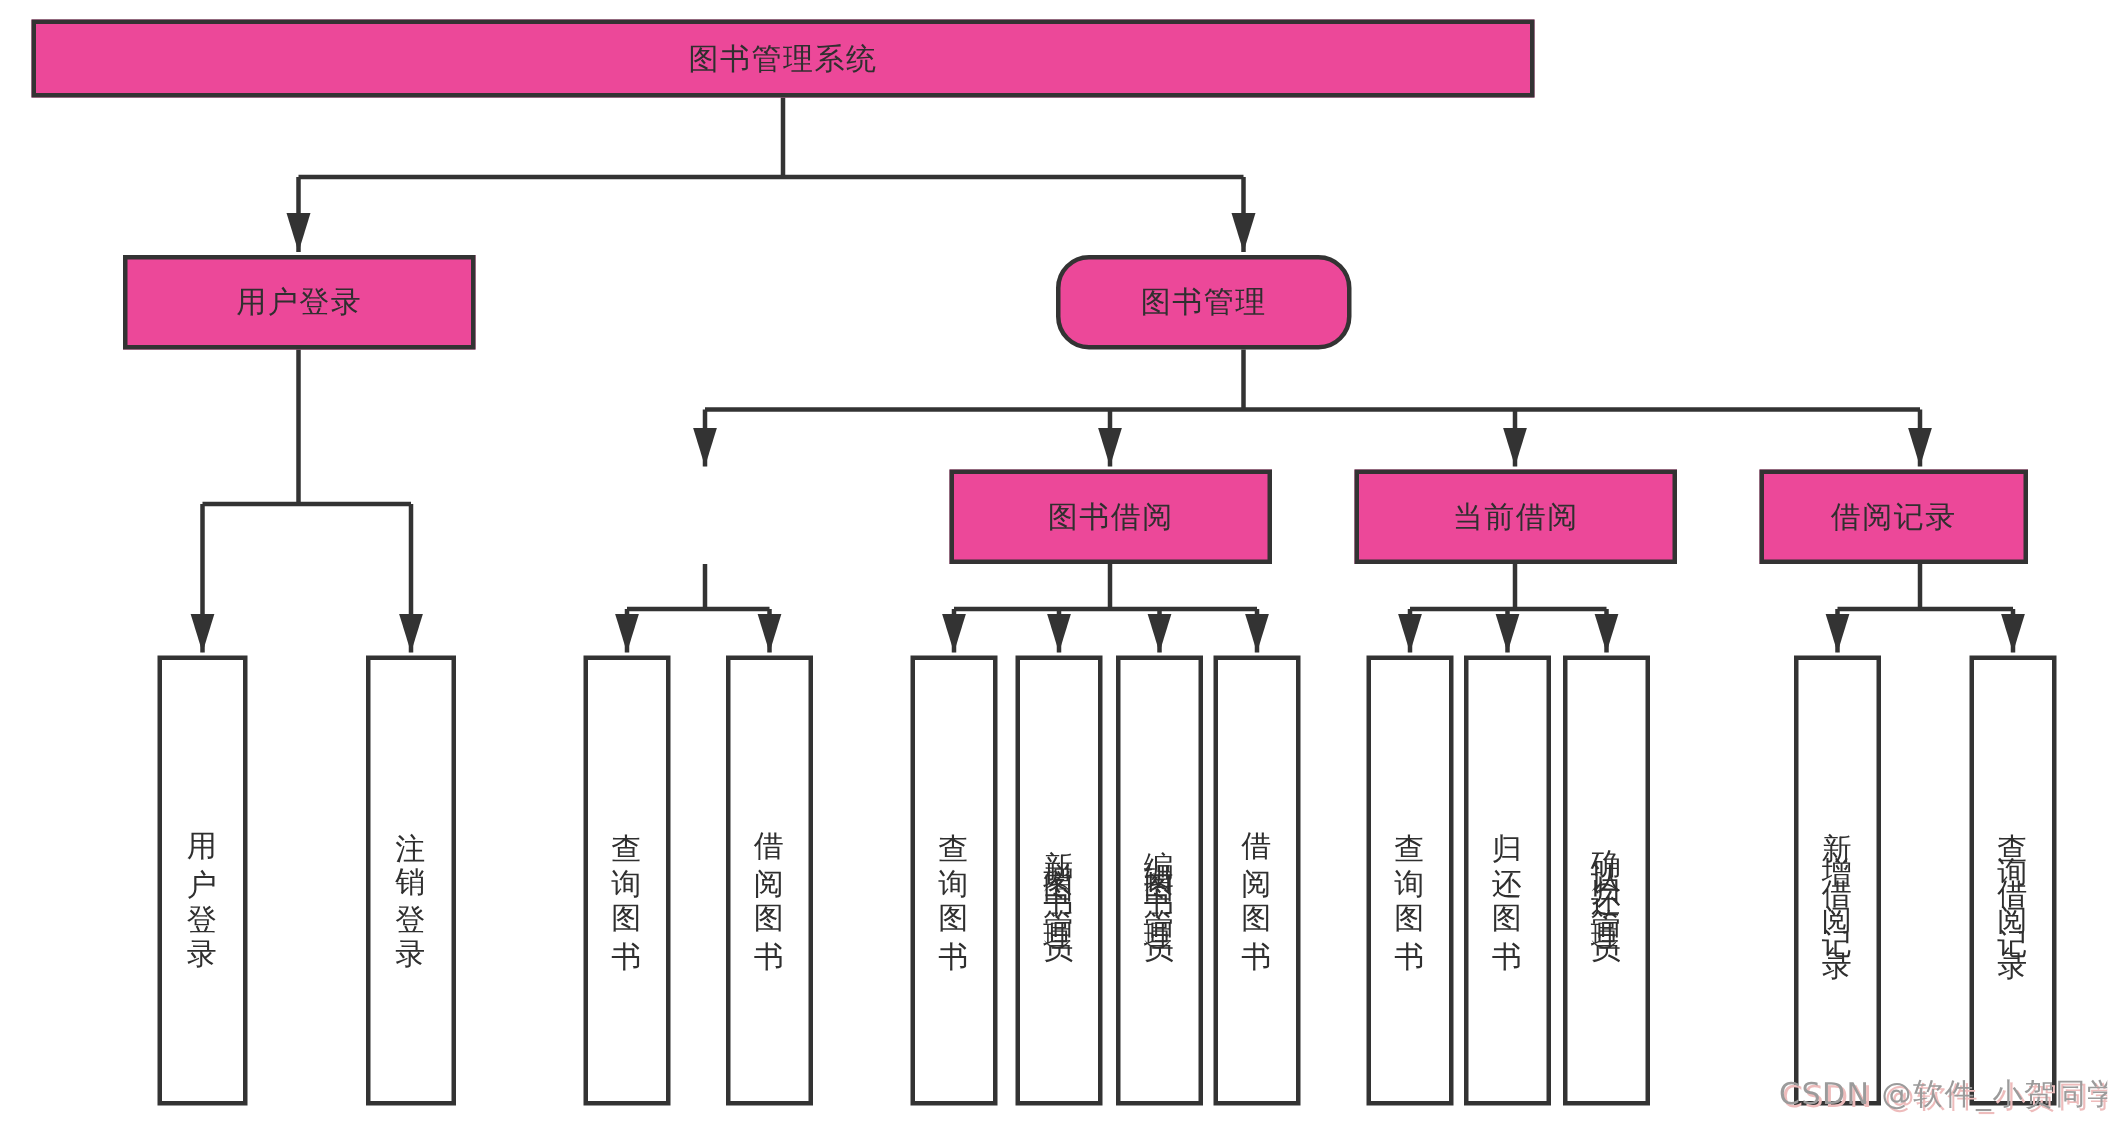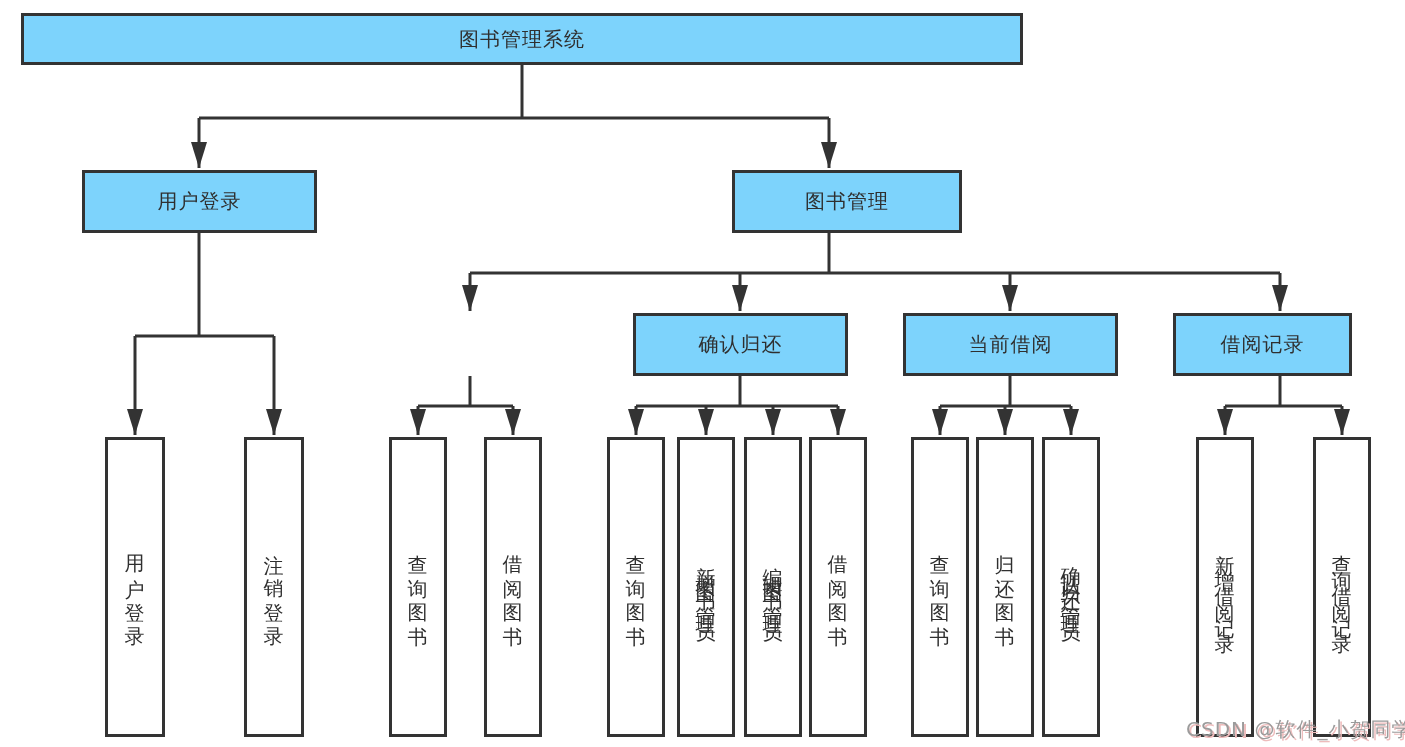--- a/index.html
+++ b/index.html
@@ -19,21 +19,21 @@
     position: absolute;
     left: 0;
     top: 0;
     width: 1405px;
     height: 747px;
   }
   .hbox {
     position: absolute;
     box-sizing: border-box;
     border: 3px solid #333333;
-    background: #7dd3fc;
+    background: #ec4899;
     display: flex;
     align-items: center;
     justify-content: center;
     font-size: 20px;
     letter-spacing: 1px;
     color: #2f2f2f;
     white-space: nowrap;
   }
   .leaf {
     position: absolute;
@@ -116,23 +116,23 @@
       <path d="M1280,376 V406"></path>
       <path d="M1225,406 H1342"></path>
       <path d="M1225,406 V435" marker-end="url(#arrow)"></path>
       <path d="M1342,406 V435" marker-end="url(#arrow)"></path>
     </g>
   </svg>
 
   <div class="hbox" style="left:21px; top:13px; width:1002px; height:52px;">图书管理系统</div>
 
   <div class="hbox" style="left:82px; top:170px; width:235px; height:63px;">用户登录</div>
-  <div class="hbox" style="left:732px; top:170px; width:230px; height:63px;">图书管理</div>
+  <div class="hbox" style="left:704px; top:170px; width:197px; height:63px;border-radius:22px;">图书管理</div>
 
-  <div class="hbox" style="left:633px; top:313px; width:215px; height:63px;">确认归还</div>
+  <div class="hbox" style="left:633px; top:313px; width:215px; height:63px;">图书借阅</div>
   <div class="hbox" style="left:903px; top:313px; width:215px; height:63px;">当前借阅</div>
   <div class="hbox" style="left:1173px; top:313px; width:179px; height:63px;">借阅记录</div>
 
   <div class="leaf ls4" style="left:105px; width:60px;">用户登录</div>
   <div class="leaf ls4" style="left:244px; width:60px;">注销登录</div>
 
   <div class="leaf ls4" style="left:389px; width:58px;">查询图书</div>
   <div class="leaf ls4" style="left:484px; width:58px;">借阅图书</div>
 
   <div class="leaf ls4" style="left:607px; width:58px;">查询图书</div>

